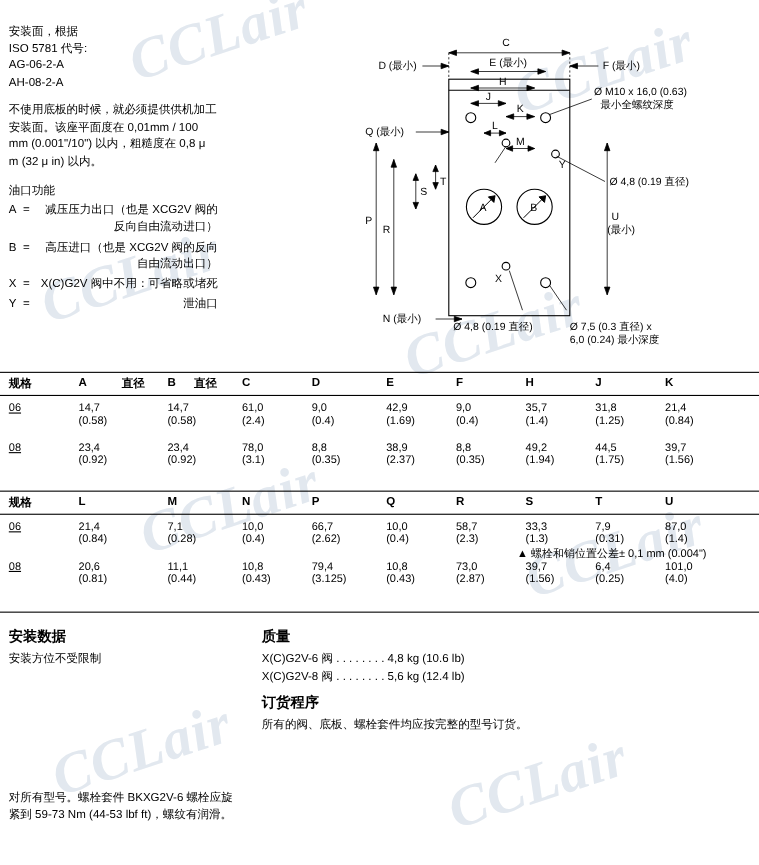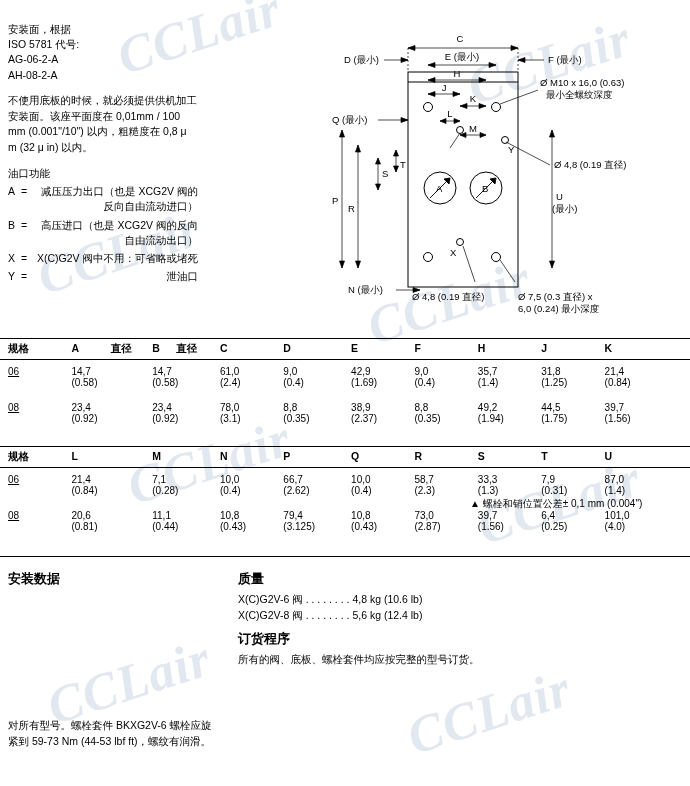--- a/index.html
+++ b/index.html
@@ -475,20 +475,21 @@
 
   <div class="note-tri" style="left:470px; top:497px; width:215px;">
     <span>▲</span>
     <span>螺栓和销位置公差± 0,1 mm (0.004")</span>
   </div>
 
   <div class="rule-top" style="top:556px; width:690px;"></div>
 
   <div class="bot-left" style="top:570px;">
     <div class="sec-title">安装数据</div>
+    <div class="sec-body">安装方位不受限制</div>
   </div>
 
   <div class="bot-left" style="top:630px;">
   </div>
 
   <div class="bot-left" style="top:718px;">
     <div class="sec-body">对所有型号。螺栓套件 BKXG2V-6 螺栓应旋紧到 59-73 Nm (44-53 lbf ft)，螺纹有润滑。</div>
   </div>
 
   <div class="bot-right" style="top:570px;">

